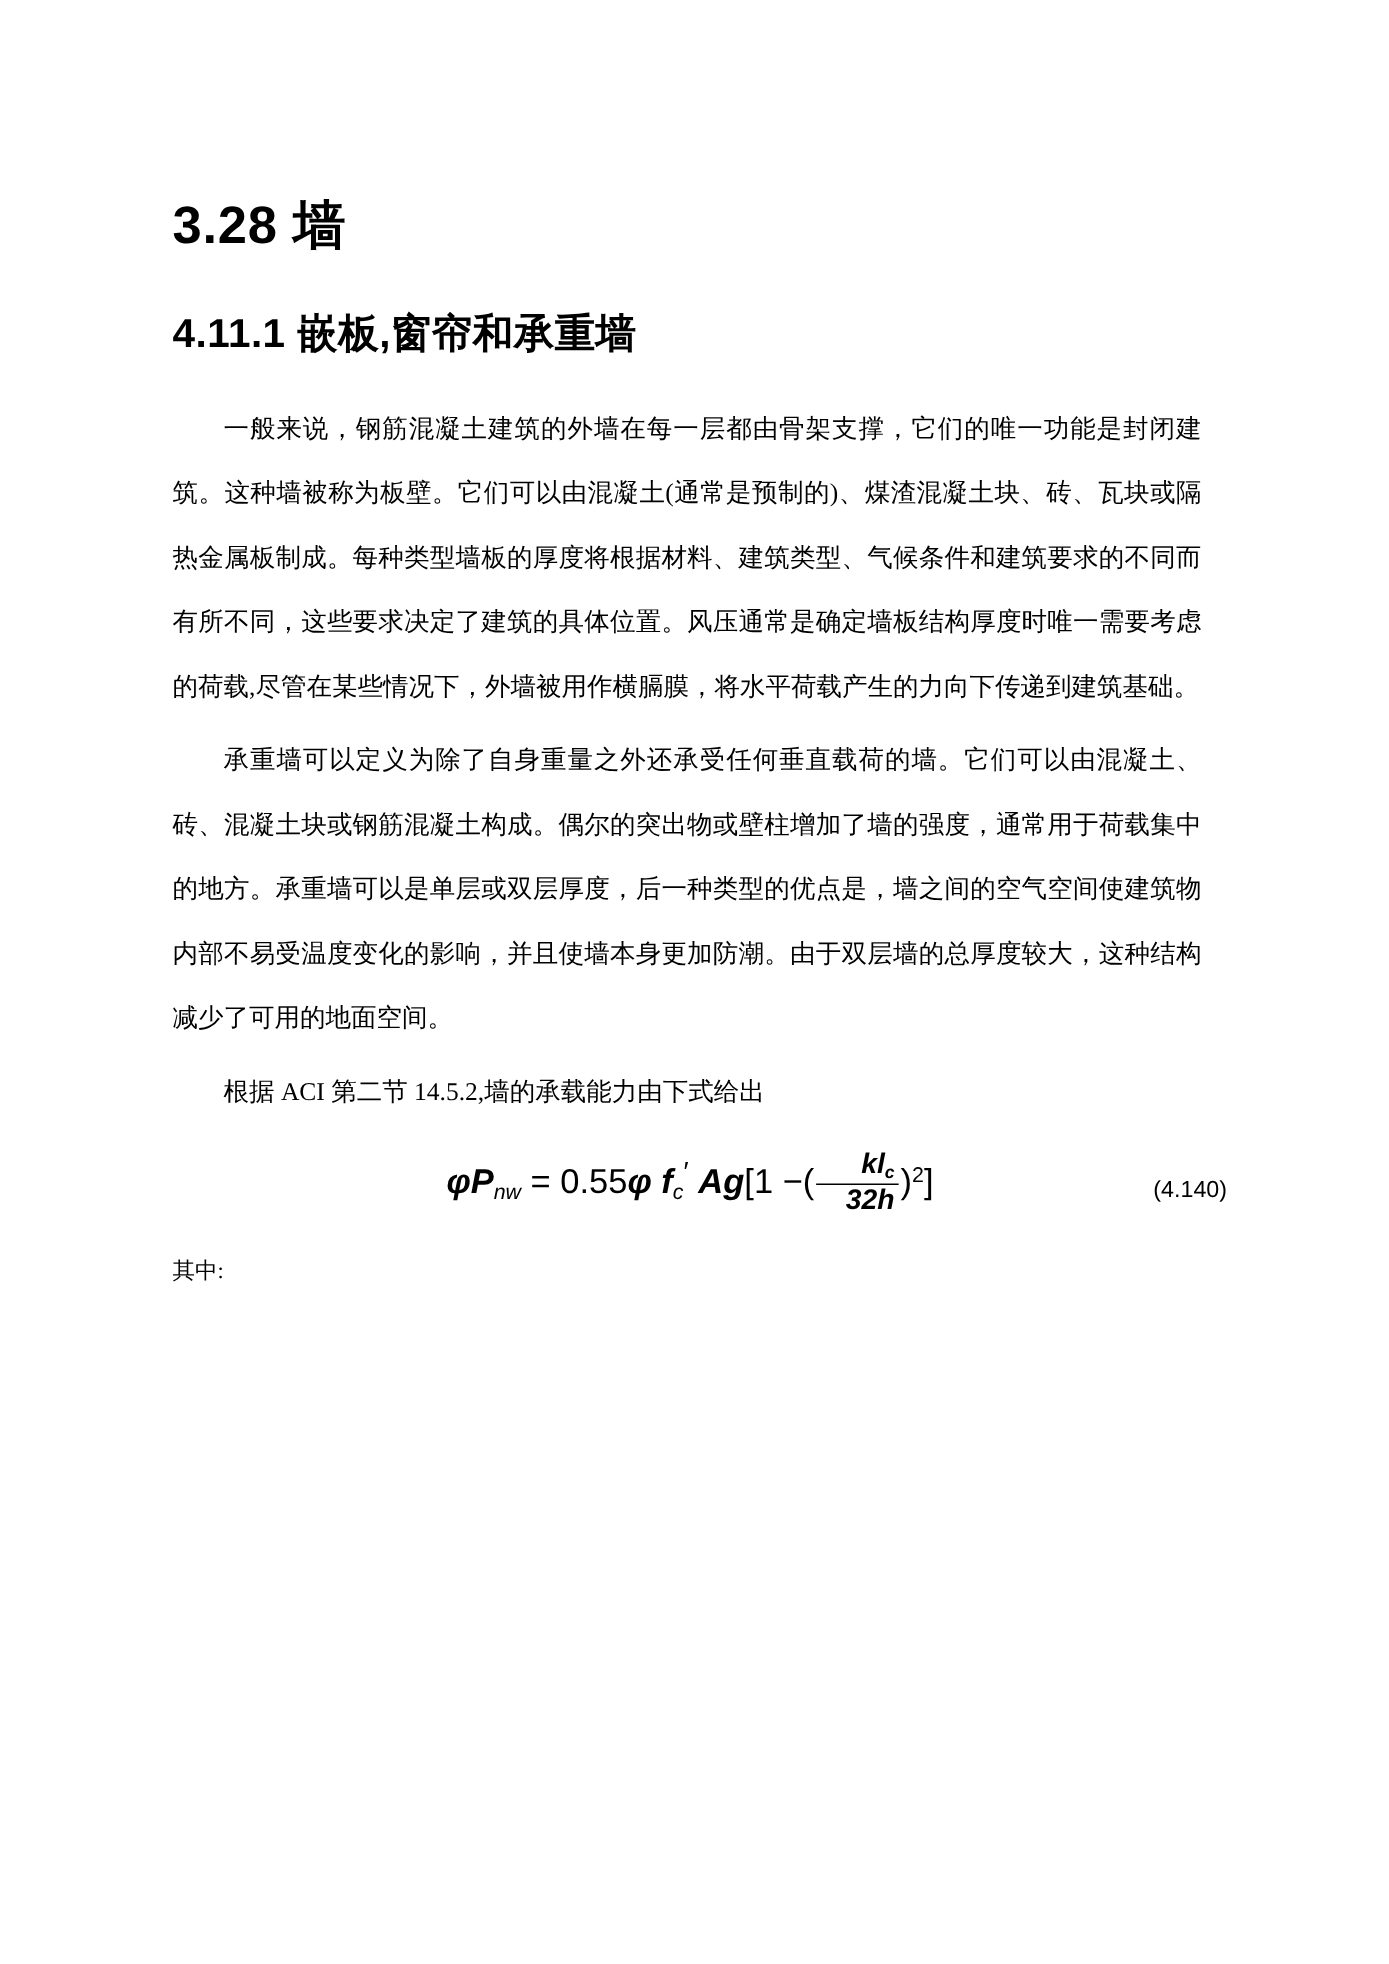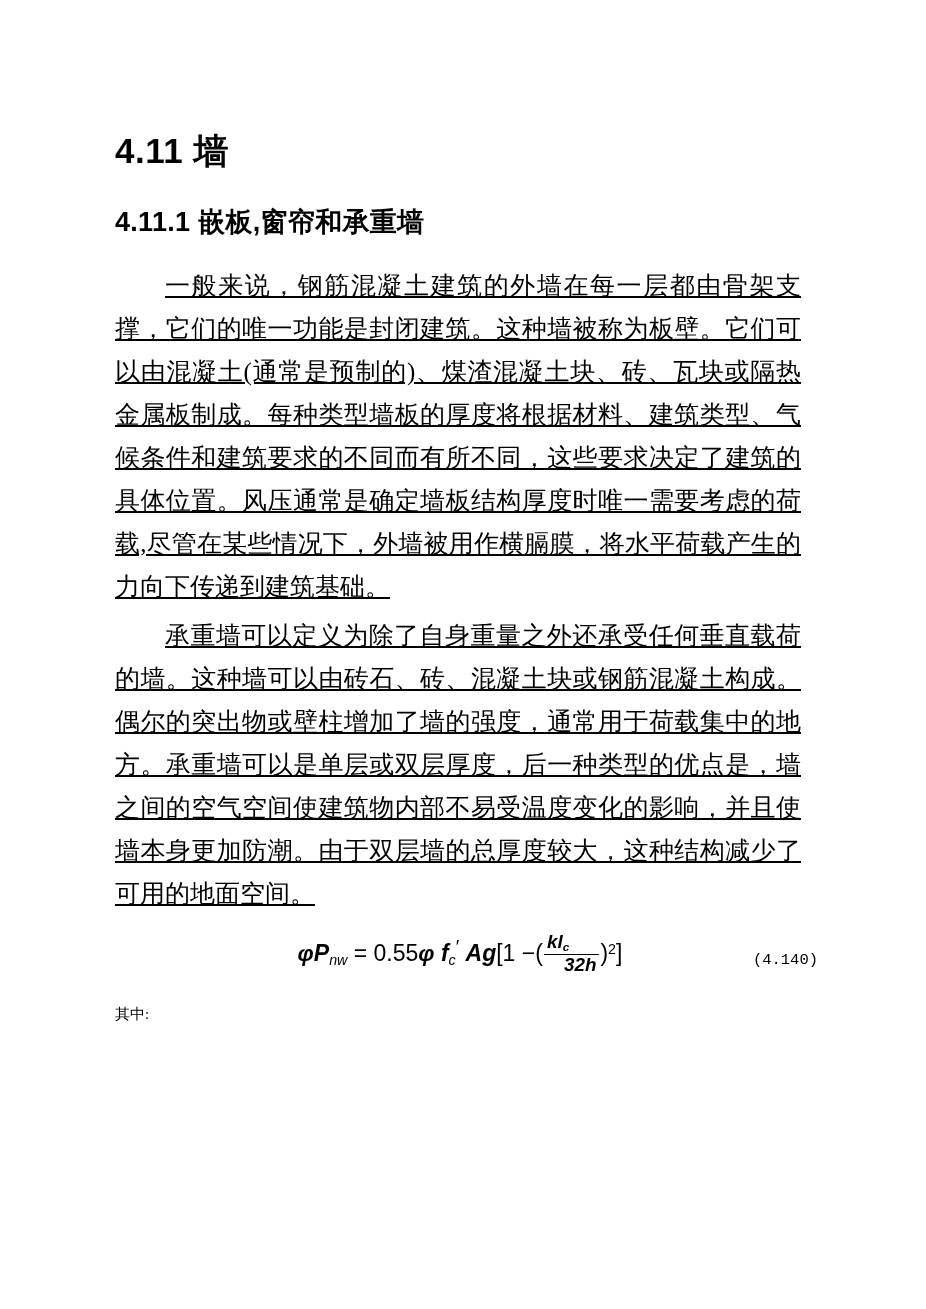--- a/index.html
+++ b/index.html
@@ -30,27 +30,26 @@
   }
   .h2 {
     font-family: "Liberation Sans", sans-serif;
     font-weight: bold;
     font-size: 27px;
     line-height: 1.2;
     margin: 0 0 26px 0;
     letter-spacing: 0.3px;
   }
   p.body-par {
-    font-size: 25px;
+    font-size: 17px;
     line-height: 43px;
     margin: 0 17px 6px 0;
     text-align: justify;
     text-justify: inter-character;
     text-indent: 2em;
-    text-decoration: underline;
   }
   p.body-par.tight {
     text-align: justify;
   }
   .formula-line {
     margin: 14px 0 4px 0;
     position: relative;
     height: 56px;
   }
   .formula {
@@ -75,21 +74,21 @@
     font-size: 0.62em;
     vertical-align: 0.5em;
   }
   .prime {
     font-size: 0.8em;
     vertical-align: 0.42em;
   }
   .frac {
     display: inline-block;
     vertical-align: middle;
-    text-align: left;
+    text-align: right;
     font-size: 0.82em;
     line-height: 1.08;
     margin: 0 1px;
     position: relative;
     top: -1px;
   }
   .frac .num {
     display: block;
     border-bottom: 1.4px solid #000;
     padding: 0 3px;
@@ -100,44 +99,45 @@
     display: block;
     padding: 0 3px;
     font-style: italic;
     font-weight: bold;
     margin-left: 17px;
   }
   .eq-number {
     position: absolute;
     right: 0;
     top: 22px;
-    font-family: Liberation Mono, monospace;
+    font-family: Liberation Sans, sans-serif;
     font-size: 15.5px;
     text-align: center;
   }
   .where-line {
     font-size: 15px;
     line-height: 43px;
     margin: 8px 0 0 0;
   }
 </style>
 </head>
 <body>
 
 <div class="page">
 
-  <h1 class="h1">4.11 墙</h1>
+  <h1 class="h1">3.28 墙</h1>
 
   <h2 class="h2">4.11.1 嵌板,窗帘和承重墙</h2>
 
   <p class="body-par">一般来说，钢筋混凝土建筑的外墙在每一层都由骨架支撑，它们的唯一功能是封闭建筑。这种墙被称为板壁。它们可以由混凝土(通常是预制的)、煤渣混凝土块、砖、瓦块或隔热金属板制成。每种类型墙板的厚度将根据材料、建筑类型、气候条件和建筑要求的不同而有所不同，这些要求决定了建筑的具体位置。风压通常是确定墙板结构厚度时唯一需要考虑的荷载,尽管在某些情况下，外墙被用作横膈膜，将水平荷载产生的力向下传递到建筑基础。</p>
 
 
-  <p class="body-par">承重墙可以定义为除了自身重量之外还承受任何垂直载荷的墙。这种墙可以由砖石、砖、混凝土块或钢筋混凝土构成。偶尔的突出物或壁柱增加了墙的强度，通常用于荷载集中的地方。承重墙可以是单层或双层厚度，后一种类型的优点是，墙之间的空气空间使建筑物内部不易受温度变化的影响，并且使墙本身更加防潮。由于双层墙的总厚度较大，这种结构减少了可用的地面空间。</p>
+  <p class="body-par">承重墙可以定义为除了自身重量之外还承受任何垂直载荷的墙。它们可以由混凝土、砖、混凝土块或钢筋混凝土构成。偶尔的突出物或壁柱增加了墙的强度，通常用于荷载集中的地方。承重墙可以是单层或双层厚度，后一种类型的优点是，墙之间的空气空间使建筑物内部不易受温度变化的影响，并且使墙本身更加防潮。由于双层墙的总厚度较大，这种结构减少了可用的地面空间。</p>
 
+  <p class="body-par tight">根据 ACI 第二节 14.5.2,墙的承载能力由下式给出</p>
 
   <div class="formula-line">
     <div class="formula">
       <span class="mathvar">φ</span><span class="mathvar">P</span><span class="sub">nw</span>
       <span>=</span>
       <span>0.55</span><span class="mathvar">φ</span>
       <span class="mathvar">f</span><span class="sub">c</span><span class="prime">′</span>
       <span class="mathvar">Ag</span><span>[1</span>
       <span>−</span><span>(</span><span class="frac"><span class="num"><span>kl</span><span class="sub">c</span></span><span class="den">32h</span></span><span>)</span><span class="sup">2</span><span>]</span>
     </div>

